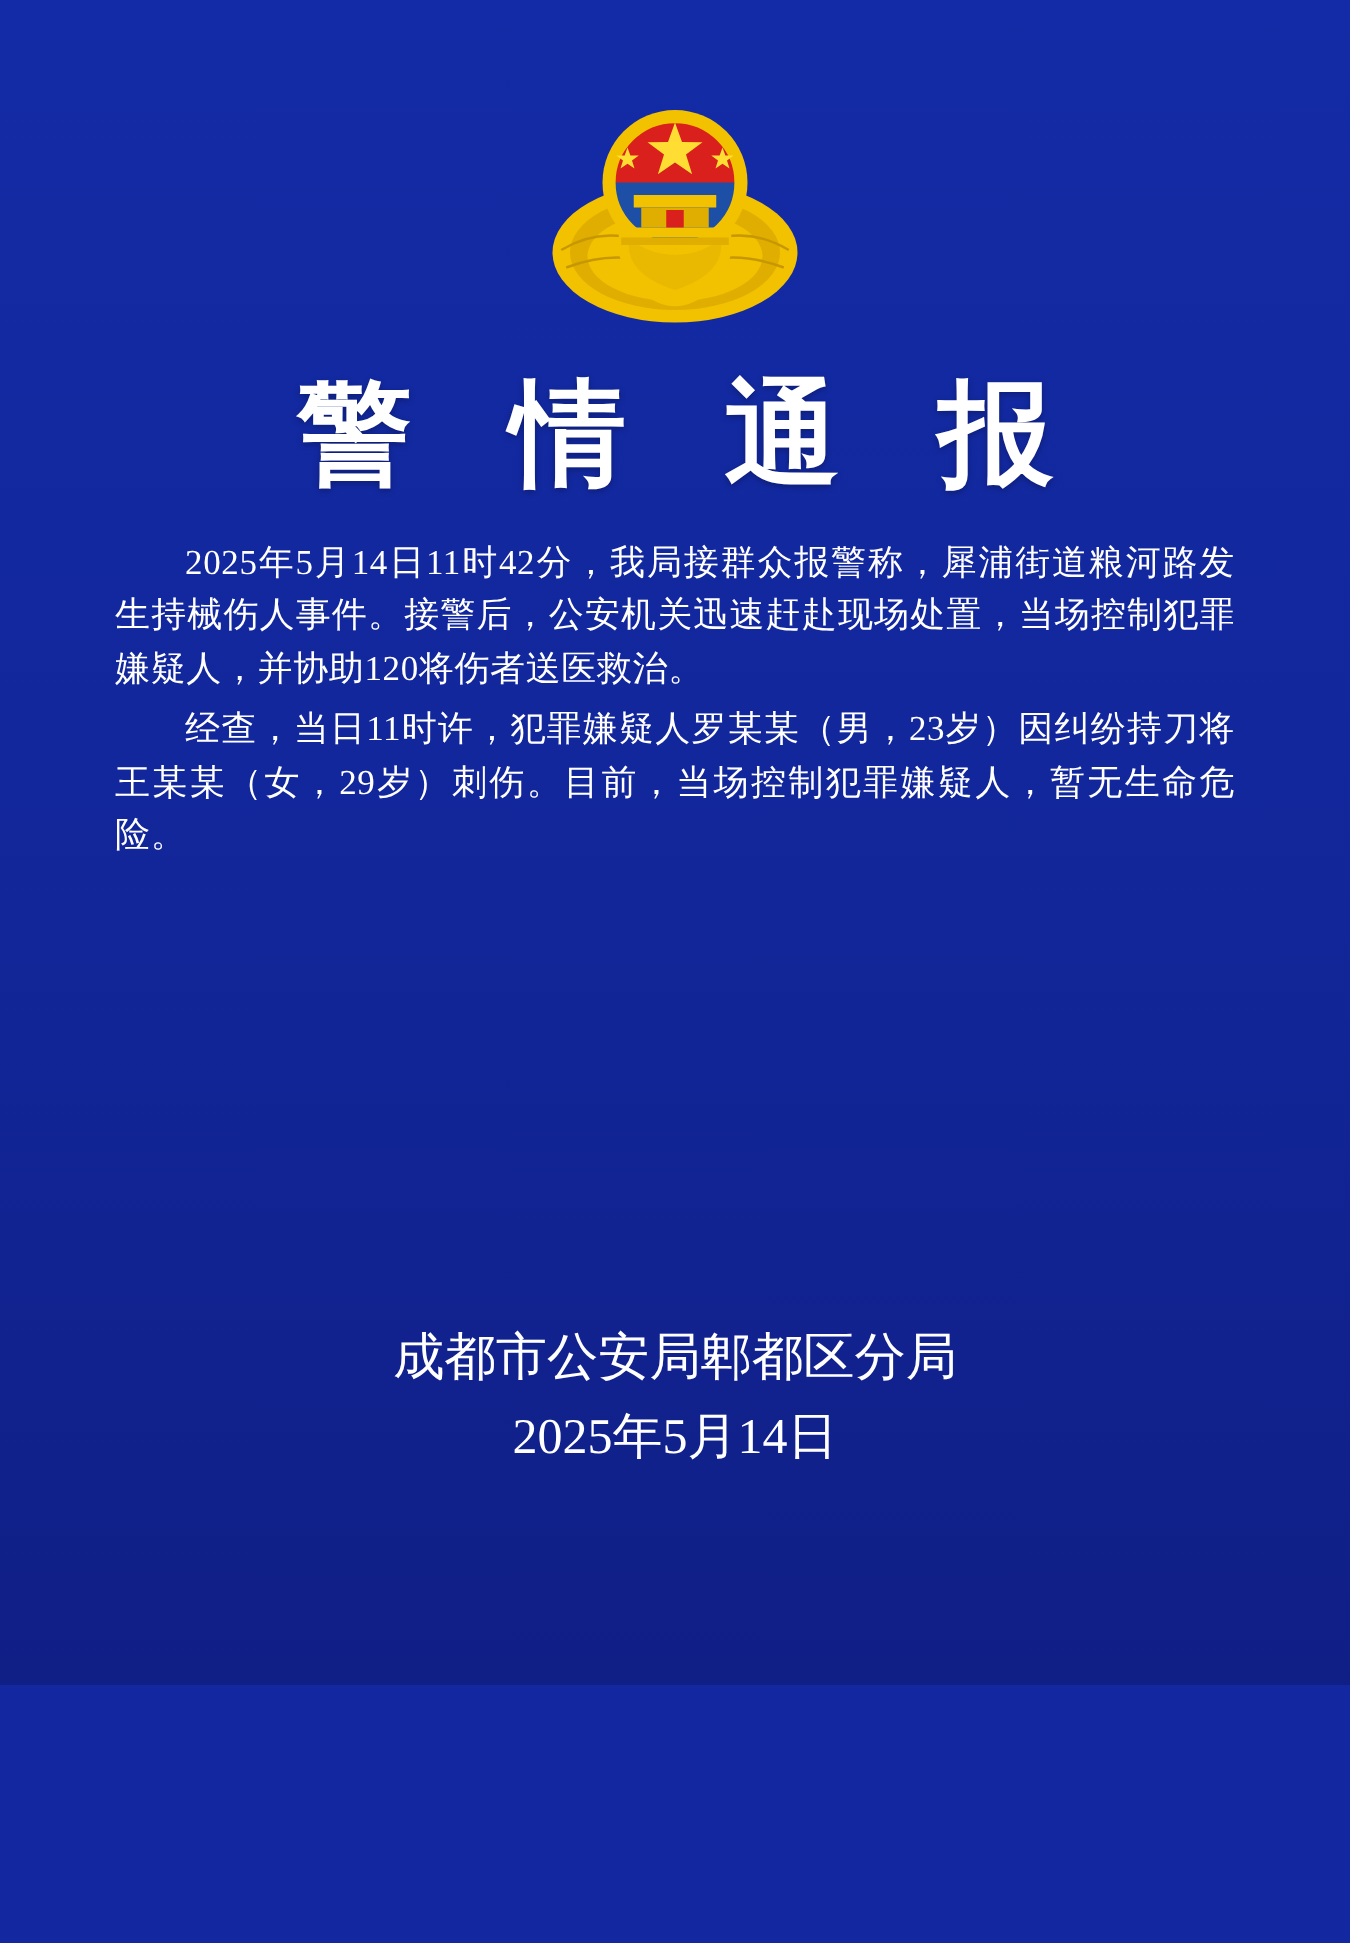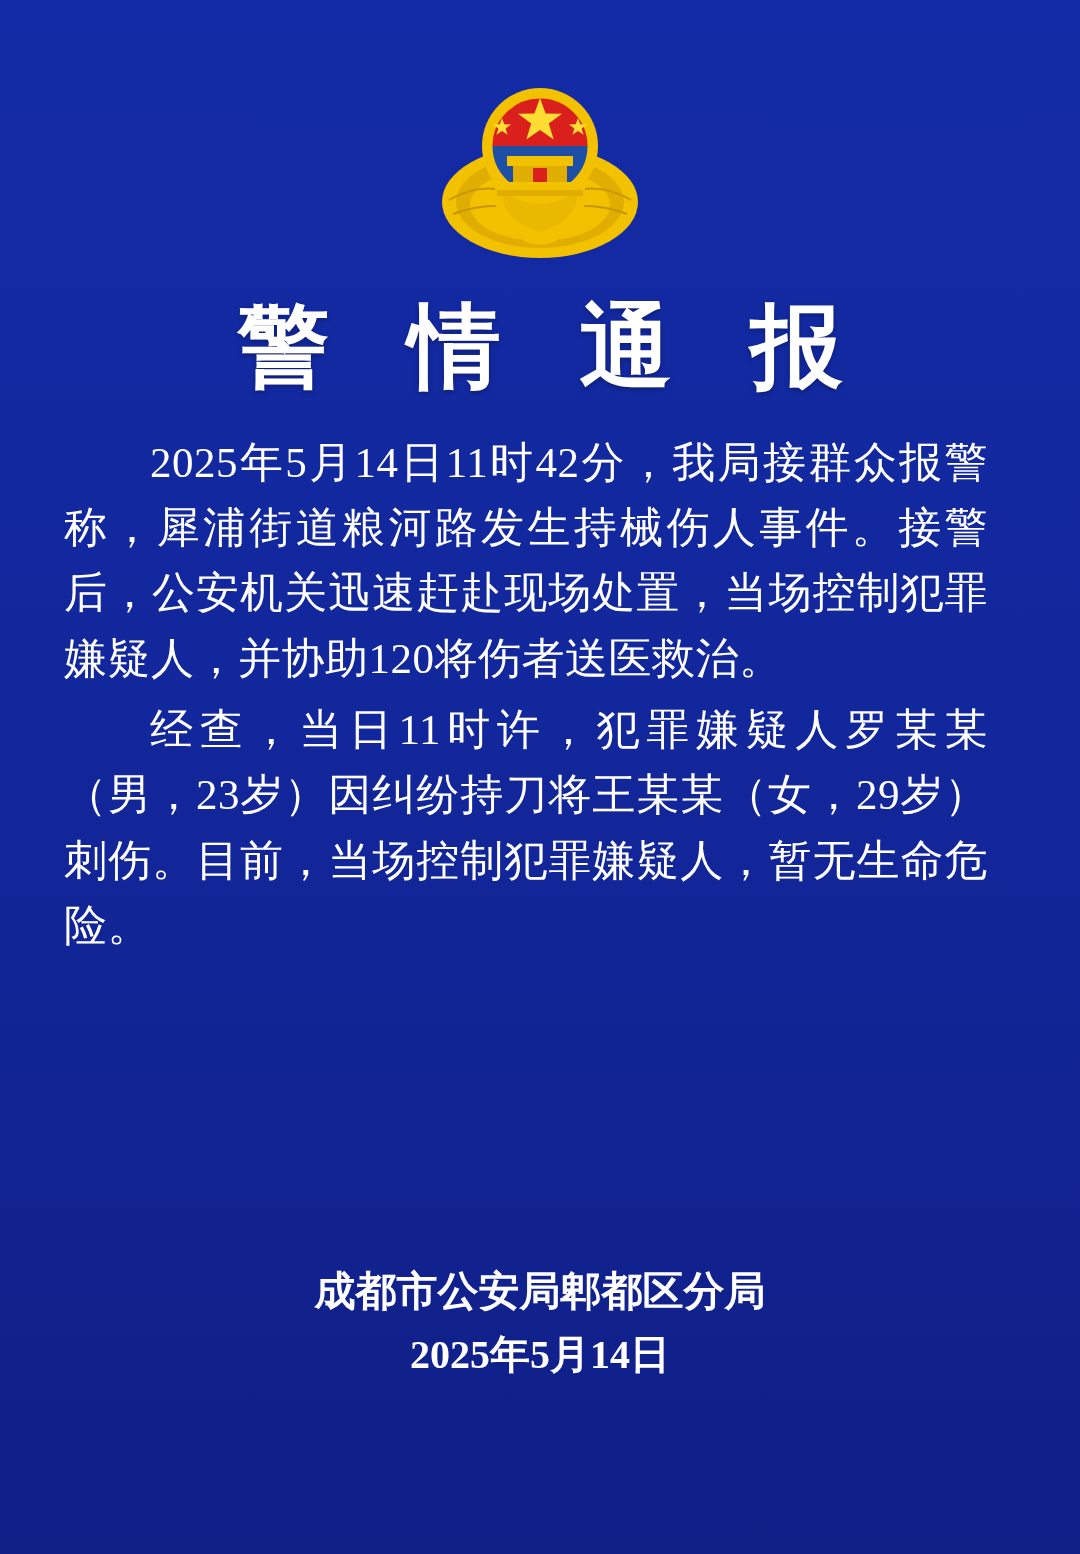--- a/index.html
+++ b/index.html
@@ -10,21 +10,21 @@
     width: 1080px;
     height: 1554px;
     background: #1328a0;
     font-family: "Liberation Serif", "DejaVu Serif", serif;
     color: #ffffff;
     overflow: hidden;
   }
   .poster {
     position: relative;
     width: 1080px;
-    height: 1554px;
+    height: 1348px;
     background: linear-gradient(180deg, #132ba6 0%, #122699 55%, #101f86 100%);
     box-sizing: border-box;
     padding: 0;
   }
 
   
   .emblem-wrap {
     width: 100%;
     display: flex;
     justify-content: center;
@@ -45,22 +45,22 @@
     font-weight: 700;
     letter-spacing: 28px;
     text-indent: 28px;
     font-family: "Liberation Serif", "DejaVu Serif", serif;
     color: #ffffff;
     text-shadow: 0 2px 5px rgba(0,0,0,0.28);
   }
 
   
   .body-text {
-    margin: 34px 92px 0 64px;
-    font-size: 43px;
+    margin: 34px 92px 0 92px;
+    font-size: 28px;
     line-height: 1.52;
     text-align: justify;
     text-justify: inter-ideograph;
     letter-spacing: 0.5px;
     color: #ffffff;
   }
   .body-text p {
     margin: 0 0 6px 0;
     text-indent: 2em;
   }
@@ -68,21 +68,20 @@
   
   .signature {
     position: absolute;
     left: 0;
     right: 0;
     bottom: 168px;
     text-align: center;
     font-size: 41px;
     line-height: 1.55;
     color: #ffffff;
-    font-weight: bold;
   }
   .signature div {
     margin: 0;
   }
   .sig-date {
     font-size: 40px;
     margin-top: 6px;
   }
 </style>
 </head>

